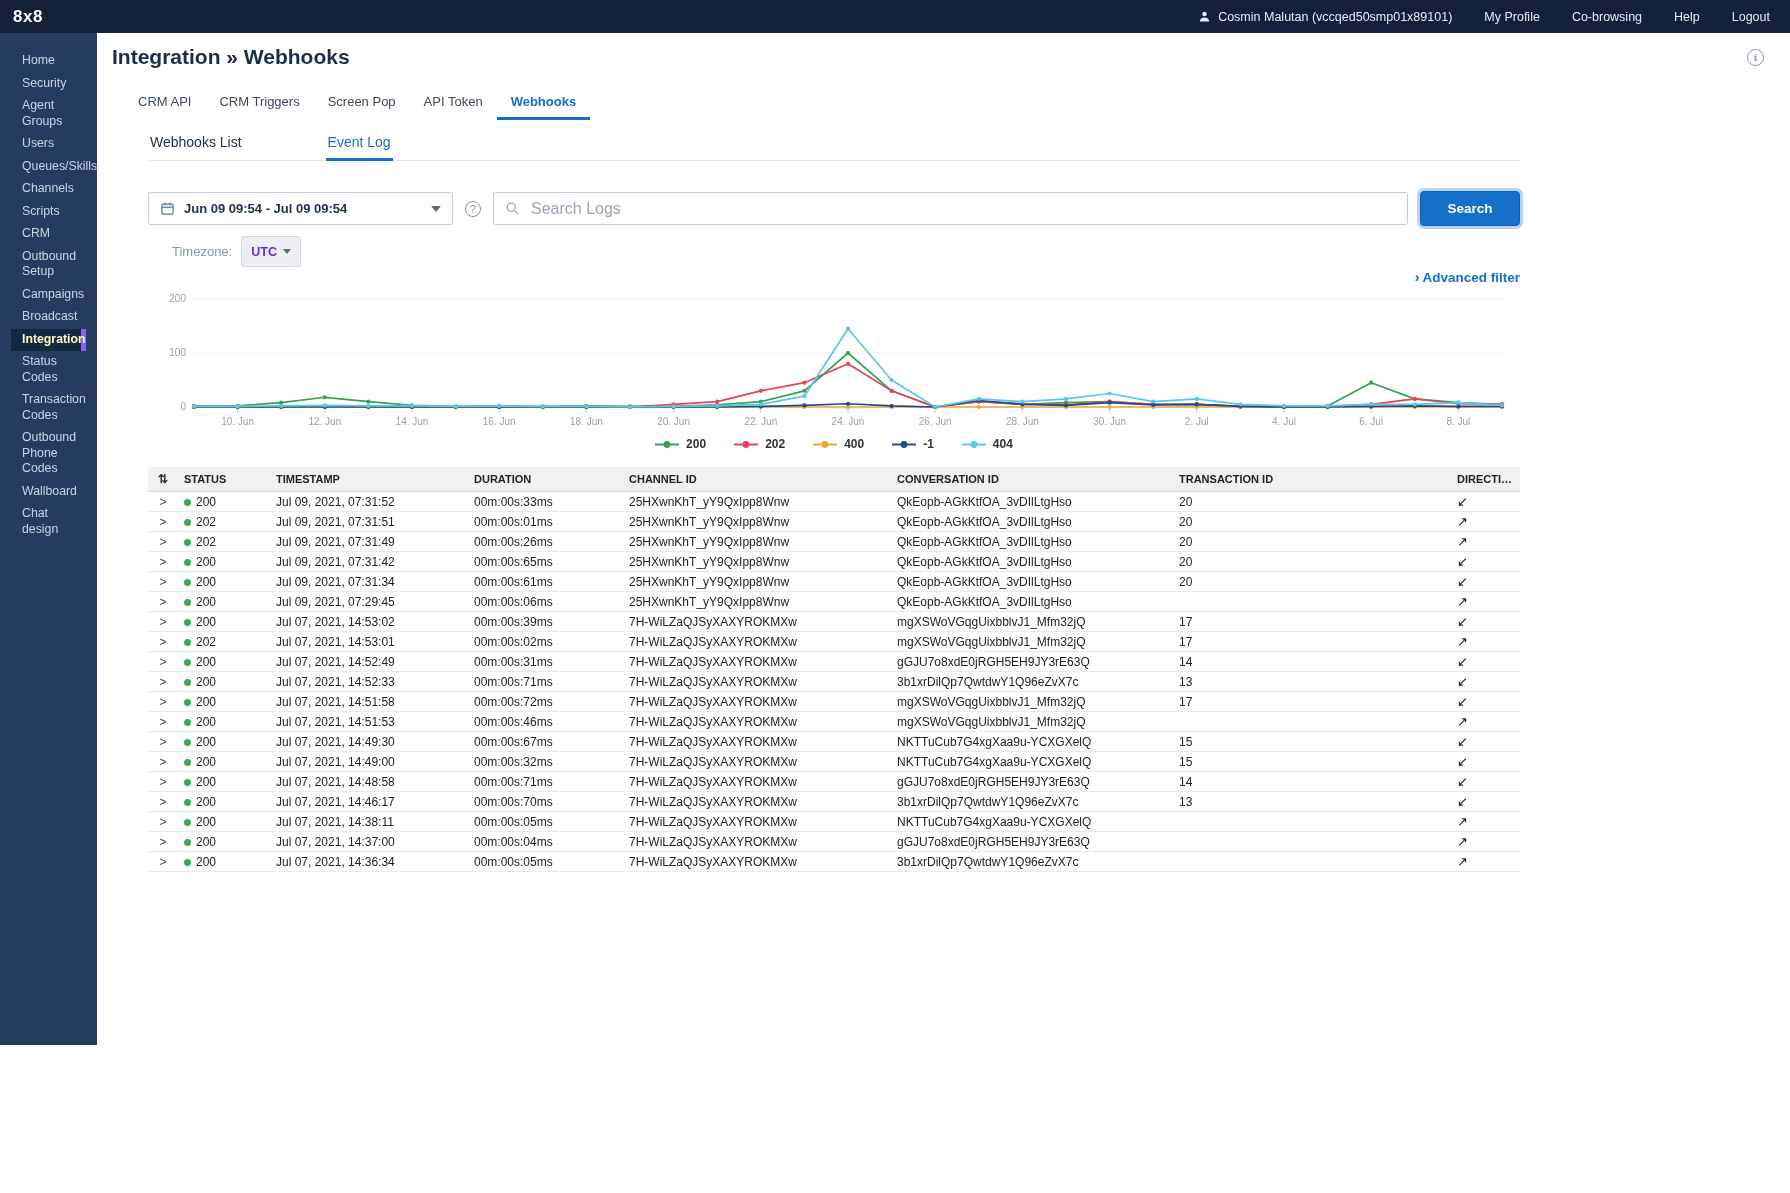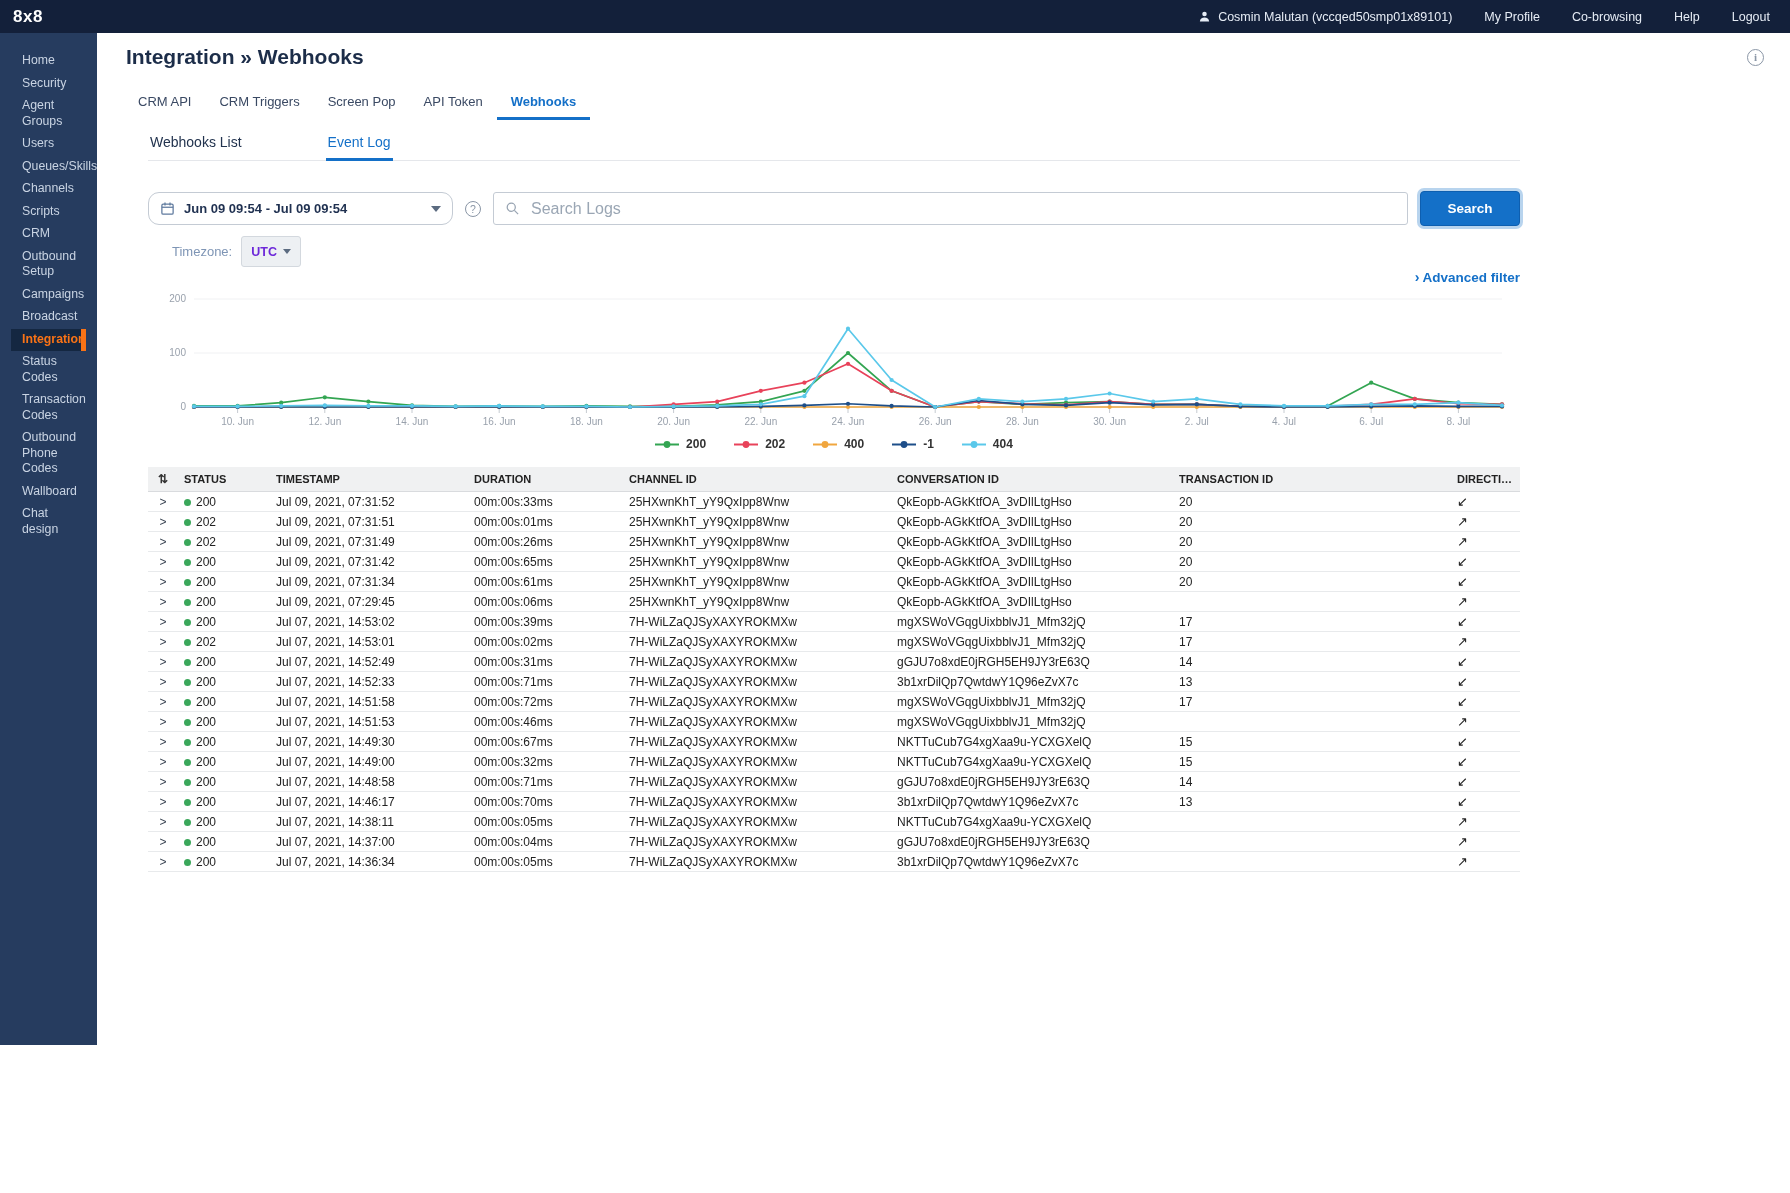--- a/index.html
+++ b/index.html
@@ -13,43 +13,43 @@
   .logo { width:97px; padding-left:13px; font-size:17px; font-weight:bold; letter-spacing:.5px; color:#fff; }
   .topbar-right { margin-left:auto; display:flex; align-items:center; gap:32px; padding-right:20px; font-size:12.5px; }
   .user { display:flex; align-items:center; gap:7px; cursor:pointer; }
   .topbar-links { display:flex; gap:32px; }
   .topbar-links a { color:#E6ECF5; text-decoration:none; cursor:pointer; }
 
   
   .sidebar { position:absolute; top:33px; left:0; width:97px; bottom:0; background:#263C5F; }
   .sidebar ul { list-style:none; margin:11px; padding:6px 0 0; }
   .sidebar li { padding:3px 8px 4px 11px; font-size:12.3px; line-height:15.5px; color:#C9D4E3; cursor:pointer; }
-  .sidebar li.active { background:#142741; color:#f97316; font-weight:bold; border-right:5px solid #f97316; padding-right:3px; }
+  .sidebar li.active { background:#142741; color:#fef9c3; font-weight:bold; border-right:5px solid #8b5cf6; padding-right:3px; }
 
   
   .main { position:absolute; top:33px; left:97px; right:0; bottom:0; background:#fff; overflow:hidden; }
-  .page-header { display:flex; align-items:center; padding:12px 26px 0 29px;gap:43px; }
+  .page-header { display:flex; align-items:center; padding:12px 26px 0 15px;gap:43px; }
   .page-title { margin:0; font-size:21px; font-weight:bold; color:#1C2D49; }
   .info-icon { margin-left:auto; width:17px; height:17px; border:1.5px solid #8A96A6; border-radius:50%;
                color:#8A96A6; font-size:11px; font-weight:bold; display:flex; align-items:center; justify-content:center;
                cursor:pointer; font-family:"Liberation Serif", serif; }
 
   .tabs { display:flex; margin:18px 0 0 27px; }
   .tab { padding:7px 14px 8px; font-size:13px; color:#3A4963; cursor:pointer; white-space:nowrap; }
   .tab.active { color:#1470C8; font-weight:bold; border-bottom:3px solid #1470C8; }
 
   .subtabs { display:flex; margin:8px 0 0 51px; width:1372px; border-bottom:1px solid #E5E7EB; }
   .subtab { padding:6px 2px 8px; margin-right:38px; font-size:14px; font-weight:normal; color:#22334E;
             cursor:pointer; margin-bottom:-1px; }
   .subtab.active { color:#1470C8; border-bottom:3px solid #1470C8;margin-left:44px; }
 
   .content { margin-left:51px; width:1372px; }
 
   .controls { display:flex; align-items:center; gap:12px; margin-top:30px; }
-  .datepicker { width:305px; height:33px; border:1px solid #C4CBD4; border-radius:11px; background:#fff;
+  .datepicker { width:305px; height:33px; border:1px solid #C4CBD4; border-radius:3px; background:#fff;
                 display:flex; align-items:center; gap:9px; padding:0 11px; font-size:13px; font-weight:bold;
                 color:#1F3050; cursor:pointer; flex:none; }
   .caret { width:0; height:0; border-left:5px solid transparent; border-right:5px solid transparent;
            border-top:6px solid #5B6B80; margin-left:auto; }
   .caret.small { border-left-width:4px; border-right-width:4px; border-top-width:5px; margin-left:6px; }
   .help-icon { width:16px; height:16px; border:1px solid #8A96A6; border-radius:50%; color:#8A96A6;
                font-size:10.5px; display:flex; align-items:center; justify-content:center; cursor:pointer; flex:none; }
   .searchbox { flex:1; height:33px; border:1px solid #C4CBD4; border-radius:3px; background:#fff;
                display:flex; align-items:center; gap:9px; padding:0 11px; }
   .searchbox input { border:none; outline:none; flex:1; font-size:16px; color:#333;

